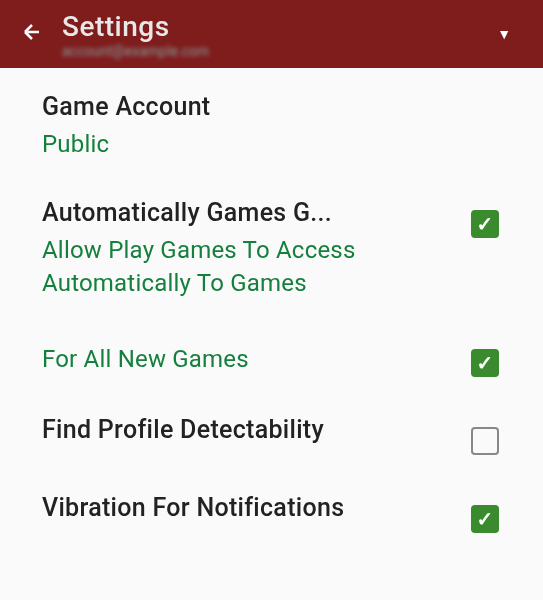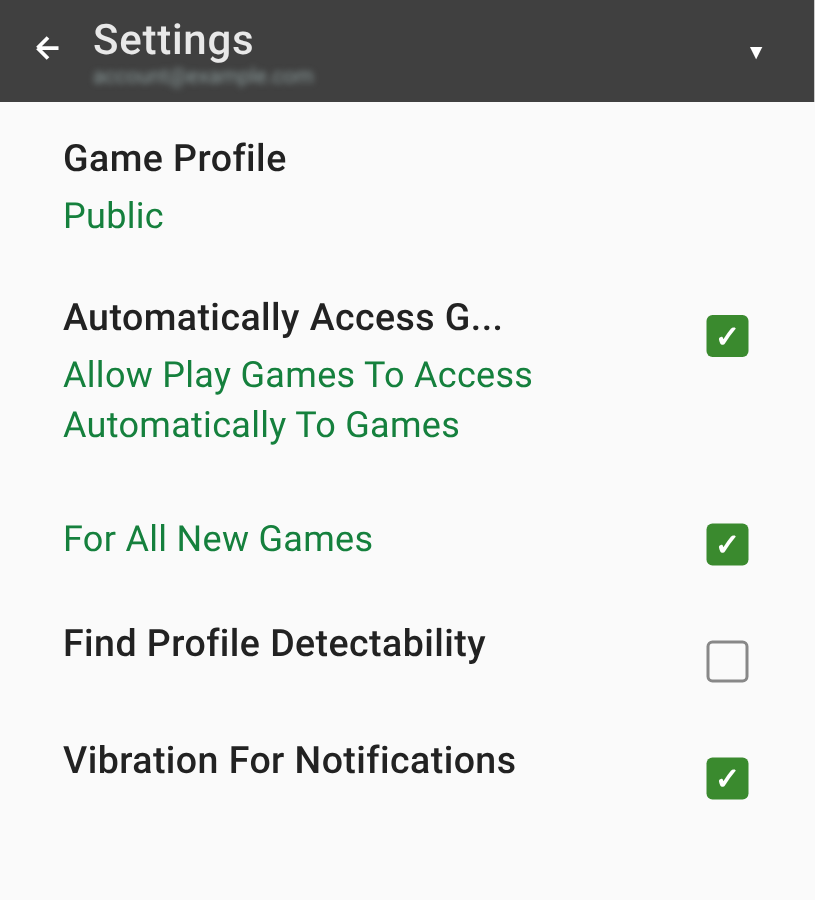--- a/index.html
+++ b/index.html
@@ -8,21 +8,21 @@
       box-sizing: border-box;
       font-family: -apple-system, BlinkMacSystemFont, 'Segoe UI', Roboto, sans-serif;
     }
     body {
       width: 543px;
       height: 600px;
       background: #fafafa;
       overflow: hidden;
     }
     .header {
-      background: #404040;
+      background: #7f1d1d;
       height: 68px;
       display: flex;
       align-items: center;
       padding: 0 12px;
       position: relative;
     }
     .back-arrow {
       color: #fff;
       font-size: 28px;
       font-weight: bold;
@@ -121,28 +121,28 @@
     <div class="header-title">Settings</div>
     <div class="header-subtitle">account@example.com</div>
   </div>
   <div class="dropdown-arrow">▼</div>
 </div>
 
 <div class="content">
 
   <div class="settings-item no-checkbox">
     <div class="item-text">
-      <div class="item-title">Game Profile</div>
+      <div class="item-title">Game Account</div>
       <div class="item-subtitle">Public</div>
     </div>
   </div>
 
   <div class="settings-item">
     <div class="item-text">
-      <div class="item-title">Automatically Access G...</div>
+      <div class="item-title">Automatically Games G...</div>
       <div class="item-subtitle">Allow Play Games To Access Automatically To Games</div>
     </div>
     <div class="checkbox checked">
       <span class="checkmark">✓</span>
     </div>
   </div>
 
   <div class="settings-item">
     <div class="item-text">
       <div class="item-subtitle">For All New Games</div>

